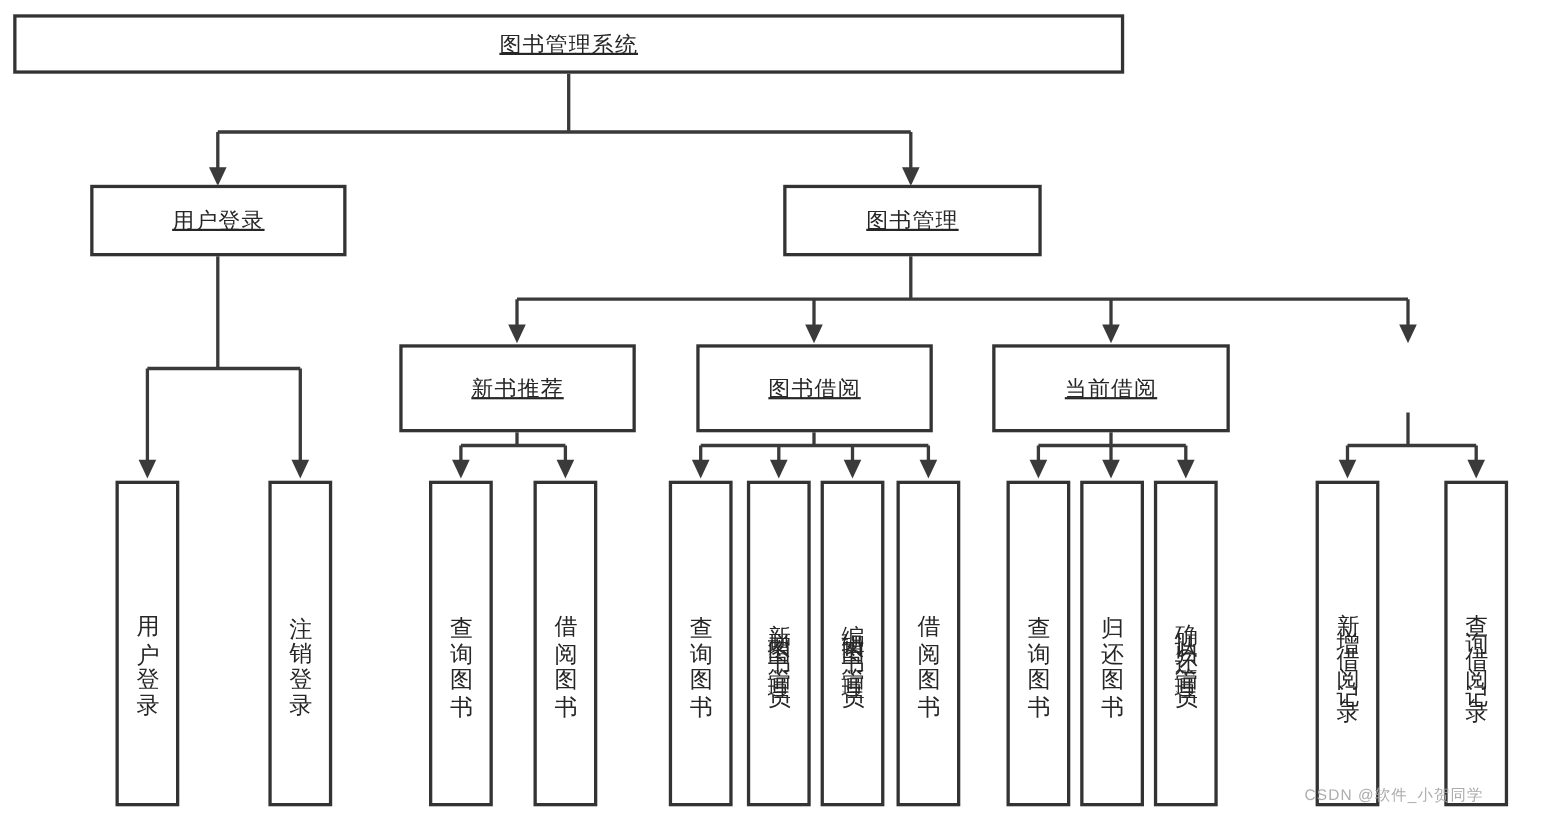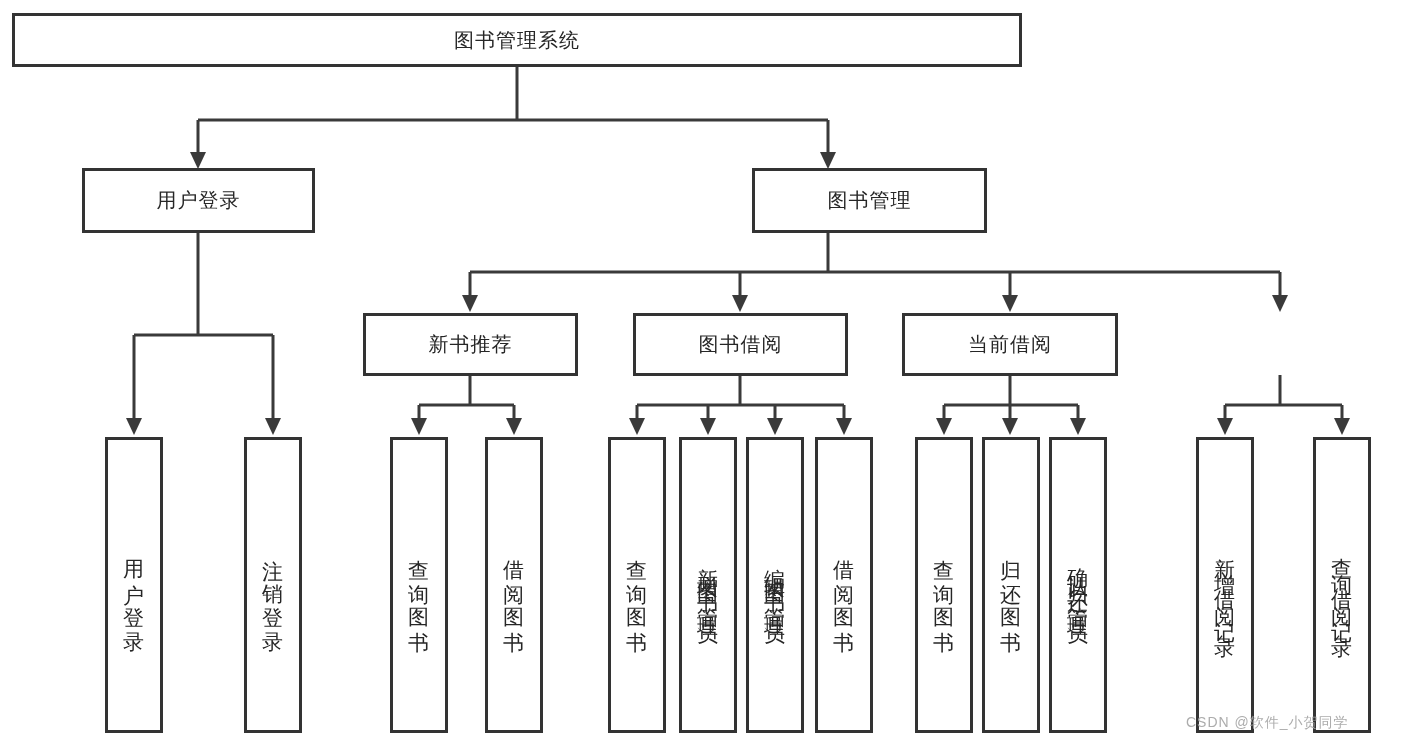--- a/index.html
+++ b/index.html
@@ -13,26 +13,26 @@
   .connectors{position:absolute;left:0;top:0;z-index:1;}
   .box{
     position:absolute;
     background:#ffffff;
     border:3px solid #333333;
     box-sizing:border-box;
     display:flex;align-items:center;justify-content:center;
     color:#262626;
     z-index:2;
   }
-  .hlabel{font-size:20px;letter-spacing:1px;}
+  .hlabel{font-size:20px;letter-spacing:1px;text-decoration:underline;}
   .root{left:12px;top:13px;width:1010px;height:54px;}
   .branch{top:168px;height:65px;}
   .b-user{left:82px;width:233px;}
-  .b-book{left:752px;width:235px;text-align:center;}
-  .mid{top:313px;height:63px;width:215px;}
+  .b-book{left:712px;width:235px;text-align:center;}
+  .mid{top:313px;height:80px;width:215px;}
   .m1{left:363px;}
   .m2{left:633px;}
   .m3{left:902px;width:216px;}
   .m4{left:1173px;}
   .leaf{
     top:437px;height:296px;width:58px;
     border-width:3px;
     writing-mode:vertical-rl;
     text-orientation:mixed;
     font-size:21px;

